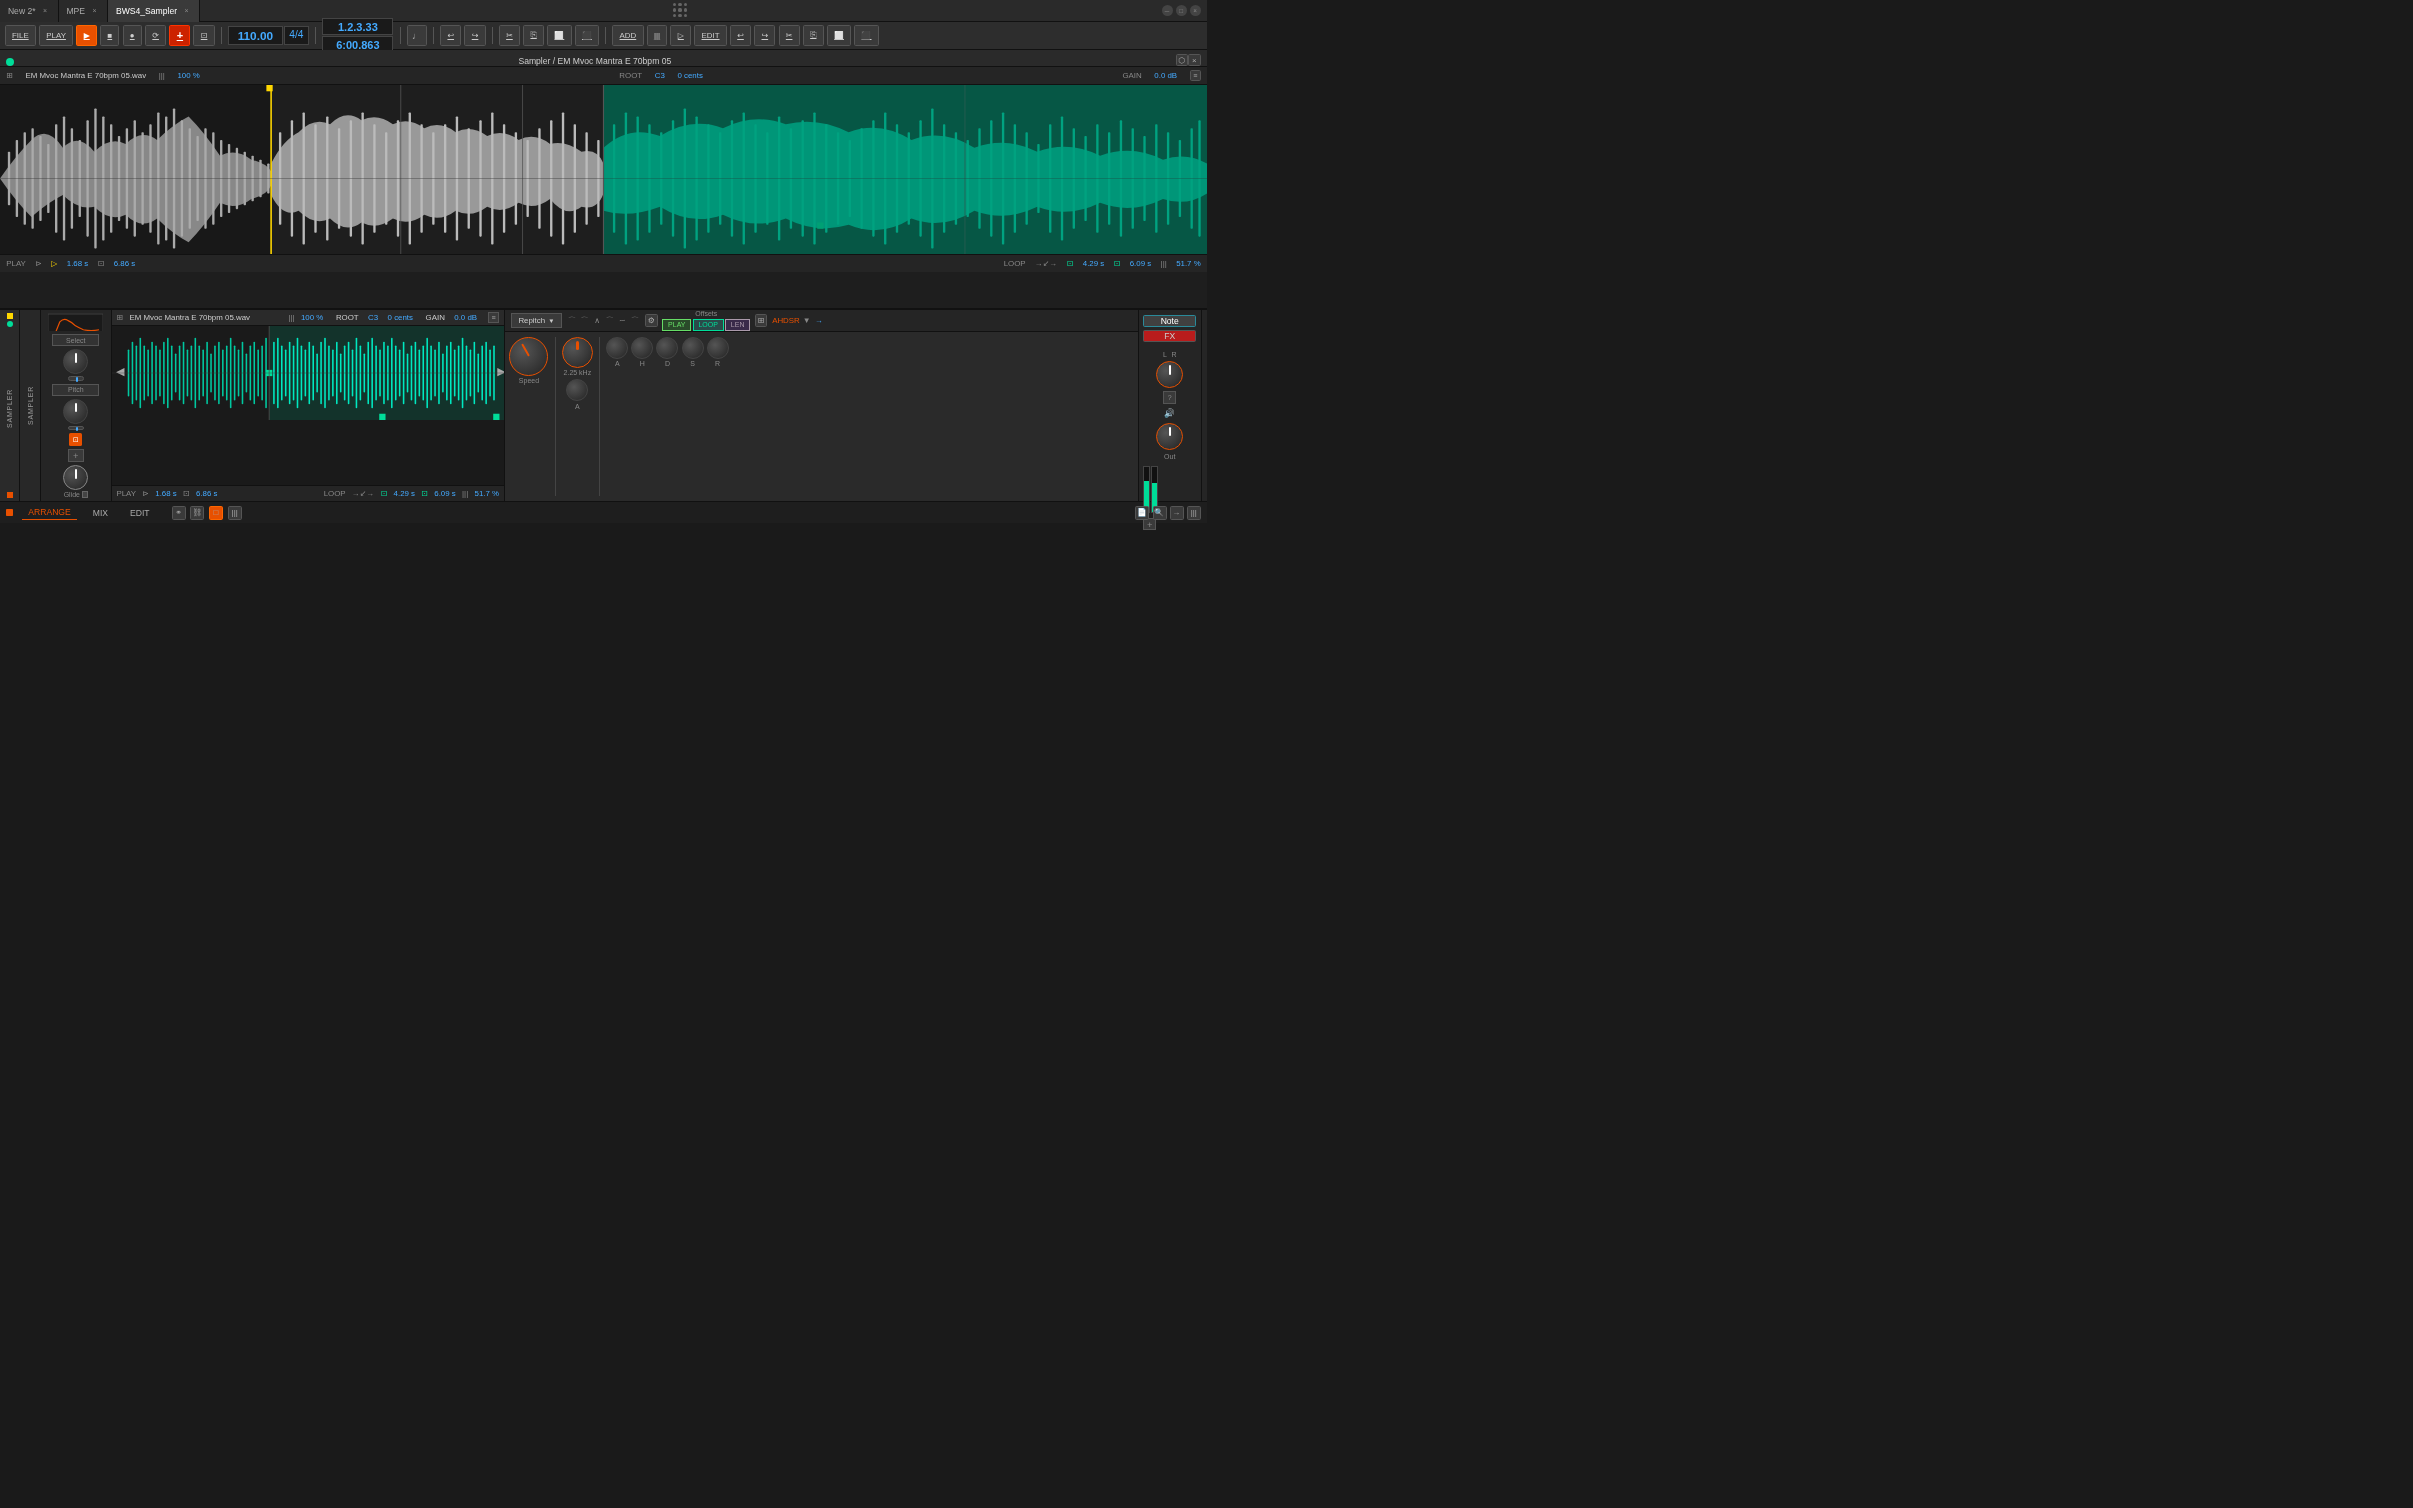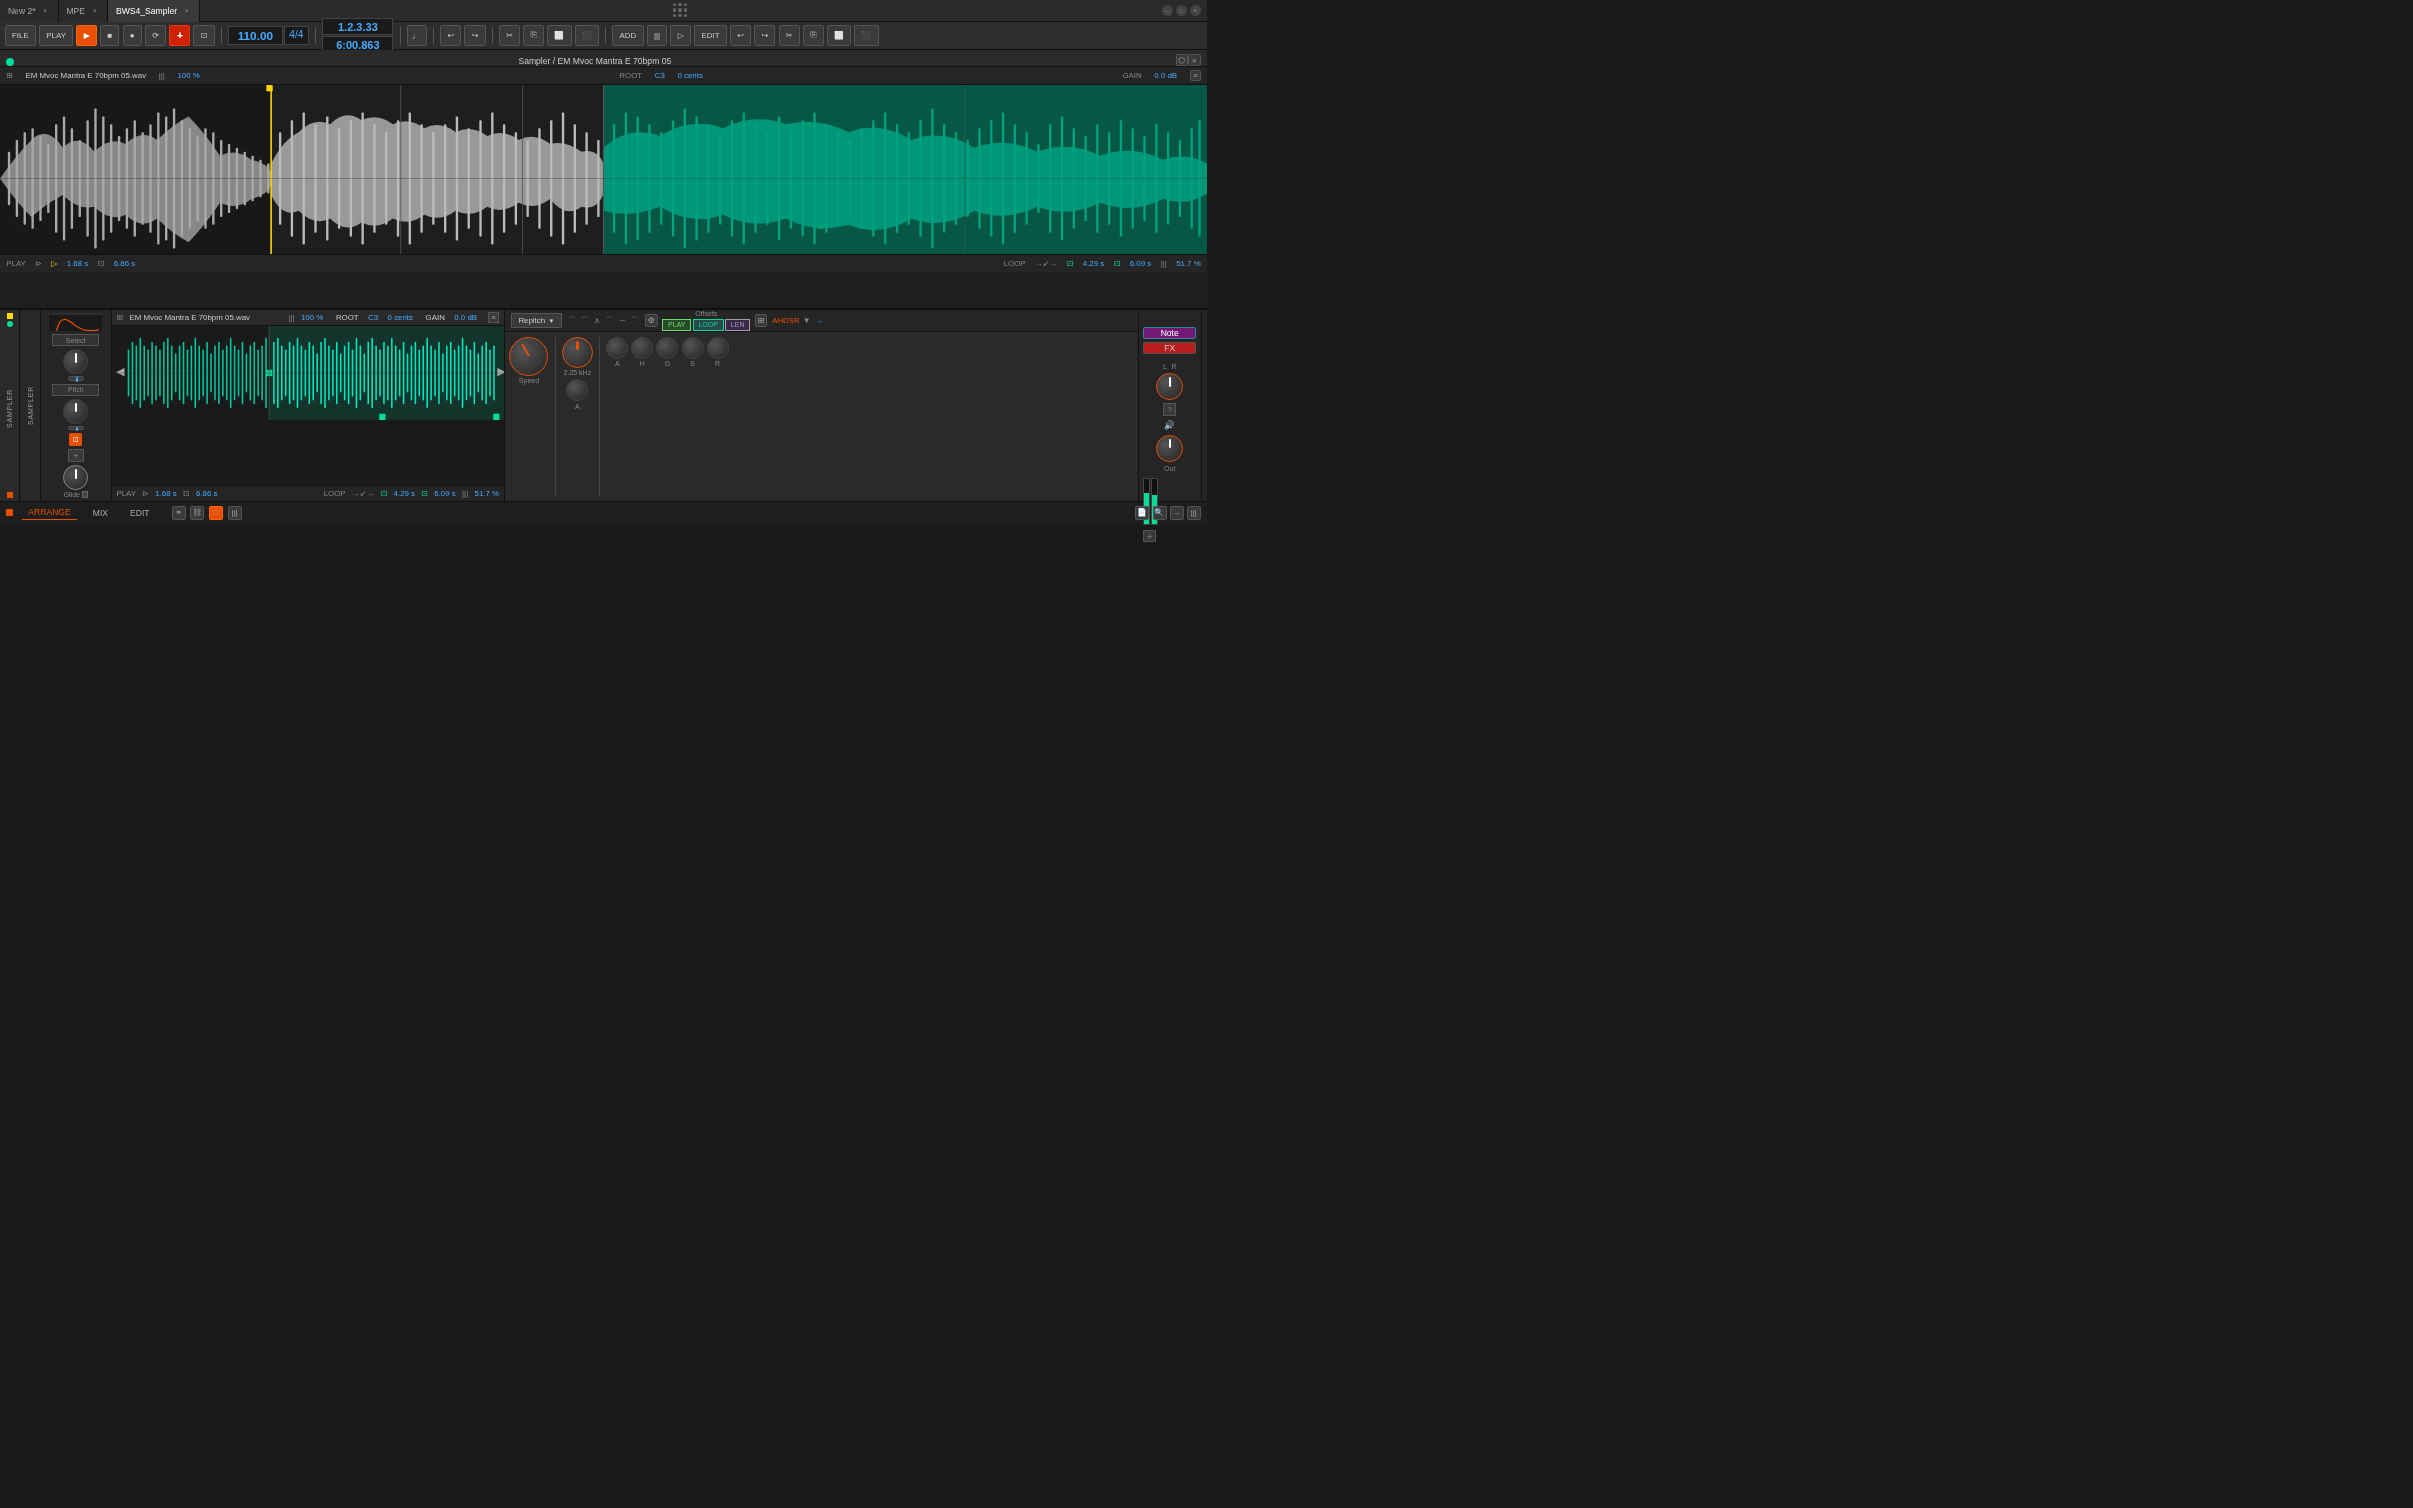--- a/index.html
+++ b/index.html
@@ -89,20 +89,21 @@
     .t-btn {
       height: 20.4px;
       padding: 0 6.3px;
       background: #3a3a3a;
       border: 0.8px solid #555;
       color: #ccc;
       font-size: 7.9px;
       display: flex; align-items: center; gap: 2.4px;
       cursor: pointer;
       border-radius: 1.6px;
+      text-decoration: underline;
     }
     .t-btn.orange-play {
       background: #e85000;
       border-color: #ff6600;
       color: white;
     }
     .t-btn.red-add {
       background: #cc2200;
       border-color: #ff3300;
       color: white;
@@ -300,21 +301,21 @@
     .nf-btn {
       height: 22px;
       background: #b91c1c;
       border: 0.8px solid #555;
       color: #ccc;
       font-size: 8.6px;
       display: flex; align-items: center; justify-content: center;
       cursor: pointer;
       border-radius: 1.6px;
     }
-    .nf-btn.active { background: #701a75; border-color: #2a8a9a; color: #fff; margin-top: 12px; }
+    .nf-btn.active { background: #404040; border-color: #2a8a9a; color: #fff; }
 
     
     #footer {
       height: 22px;
       background: #1e1e1e;
       display: flex;
       align-items: center;
       padding: 0 6.3px;
       gap: 9.4px;
       border-top: 1.6px solid #111;

